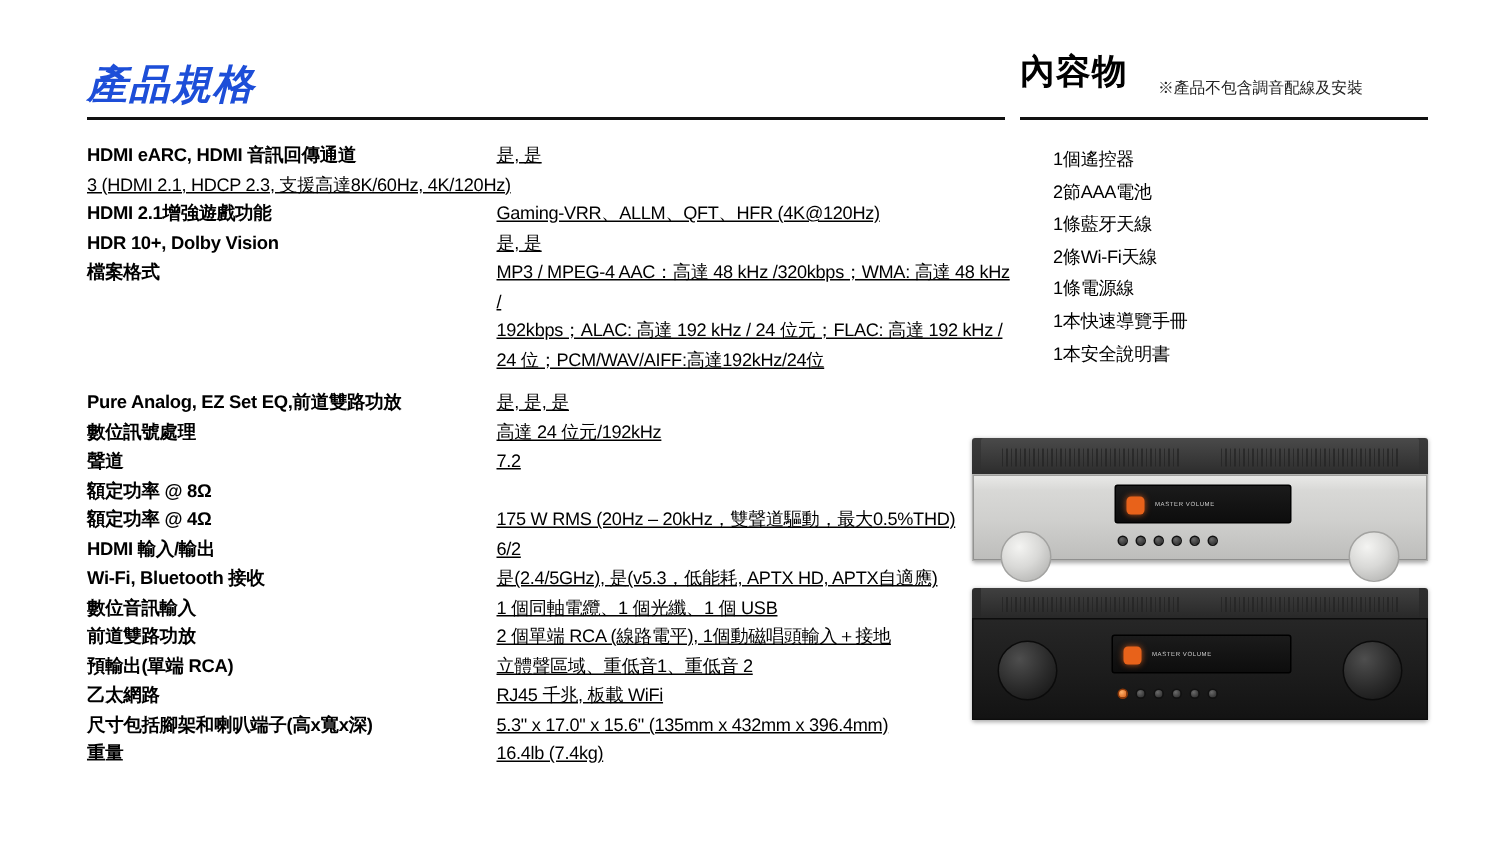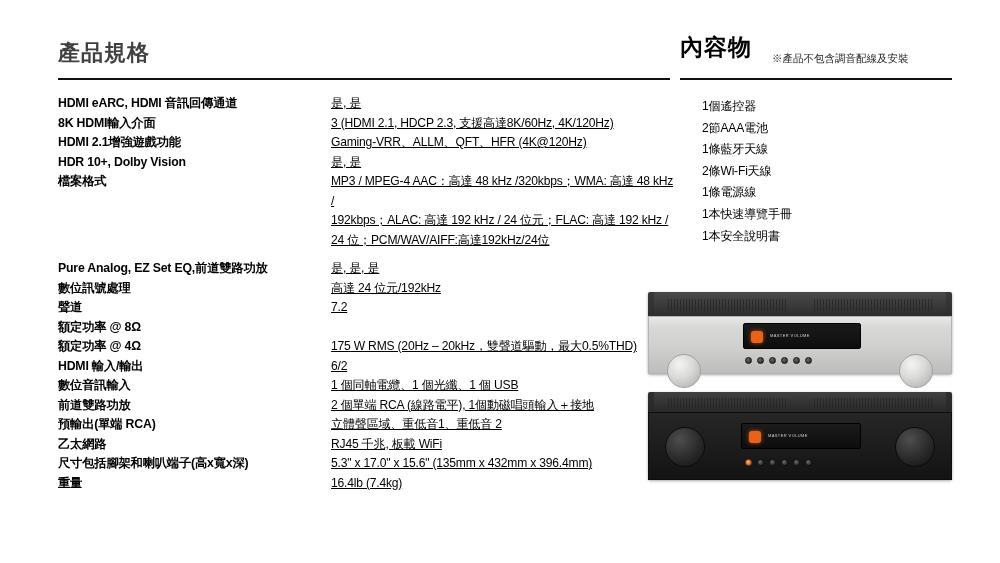--- a/index.html
+++ b/index.html
@@ -10,21 +10,21 @@
     font-family:"Liberation Sans", sans-serif;
     color:#111;
     position:relative;
     overflow:hidden;
   }
   .page { position:absolute; inset:0; }
 
   
   .spec-title {
     position:absolute; left:58px; top:38px;
-    font-size:22px; font-weight:bold; color:#404040; letter-spacing:1px;
+    font-size:27px; font-weight:bold; color:#1d4ed8; letter-spacing:1px;font-style:italic;
   }
   .box-title {
     position:absolute; left:680px; top:32px;
     font-size:23px; font-weight:bold; color:#000; letter-spacing:1px;
   }
   .box-note {
     position:absolute; left:772px; top:52px;
     font-size:10.5px; color:#222;
   }
   .rule-left {
@@ -139,21 +139,20 @@
   <div class="rule-right"></div>
 
   <div class="spec-table" id="spec-table">
       <div class="srow">
         <div class="sname">HDMI eARC, HDMI 音訊回傳通道</div>
         <div class="sval">
           <span class="cont">是, 是</span>
         </div>
       </div>
       <div class="srow">
-        <div class="sname">8K HDMI輸入介面</div>
         <div class="sval">
           <span class="cont">3 (HDMI 2.1, HDCP 2.3, 支援高達8K/60Hz, 4K/120Hz)</span>
         </div>
       </div>
       <div class="srow">
         <div class="sname">HDMI 2.1增強遊戲功能</div>
         <div class="sval">
           <span class="cont">Gaming-VRR、ALLM、QFT、HFR (4K@120Hz)</span>
         </div>
       </div>
@@ -199,20 +198,24 @@
           <span class="cont">175 W RMS (20Hz – 20kHz，雙聲道驅動，最大0.5%THD)</span>
         </div>
       </div>
       <div class="srow">
         <div class="sname">HDMI 輸入/輸出</div>
         <div class="sval">
           <span class="cont">6/2</span>
         </div>
       </div>
       <div class="srow">
+        <div class="sname">Wi-Fi, Bluetooth 接收</div>
+        <div class="sval">
+          <span class="cont">是(2.4/5GHz), 是(v5.3，低能耗, APTX HD, APTX自適應)</span>
+        </div>
       </div>
       <div class="srow">
         <div class="sname">數位音訊輸入</div>
         <div class="sval">
           <span class="cont">1 個同軸電纜、1 個光纖、1 個 USB</span>
         </div>
       </div>
       <div class="srow">
         <div class="sname">前道雙路功放</div>
         <div class="sval">

